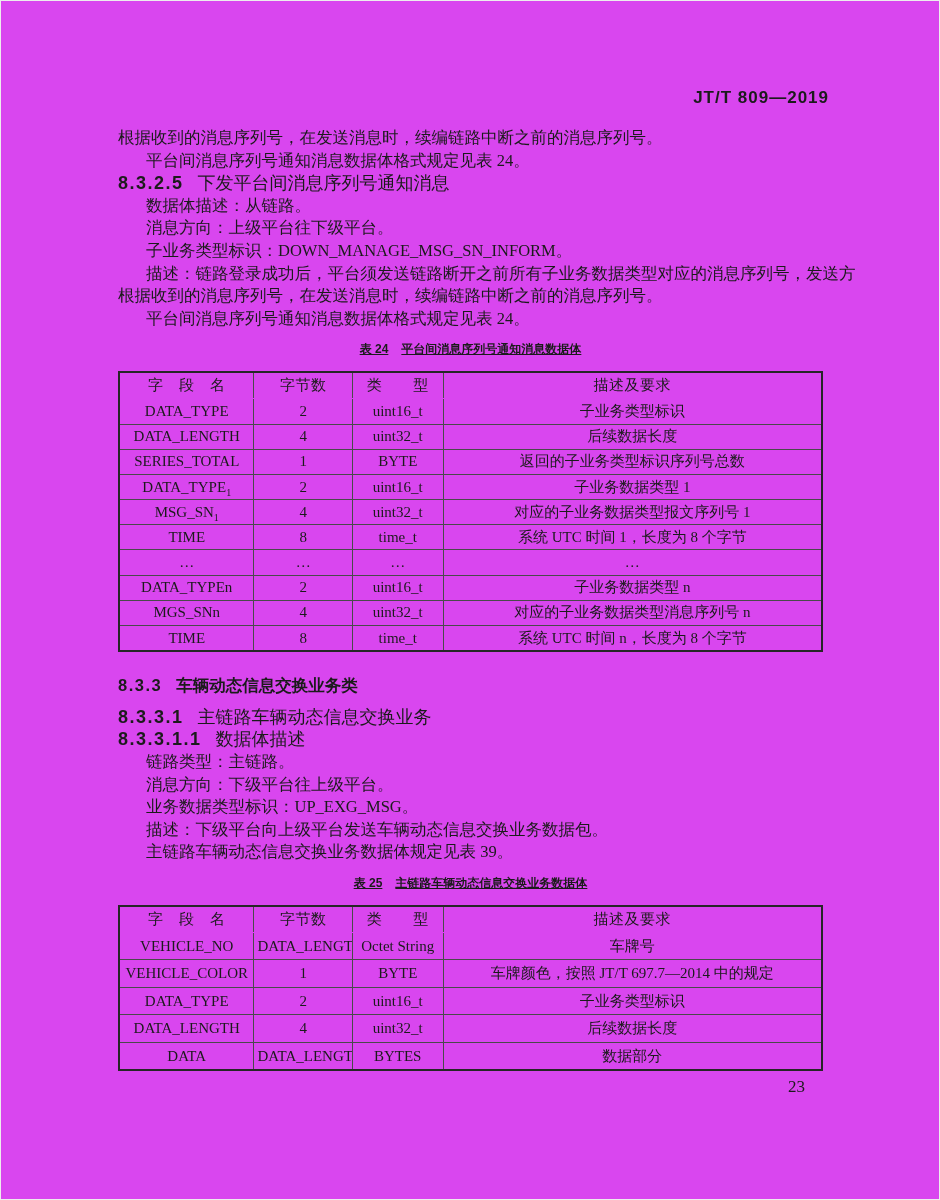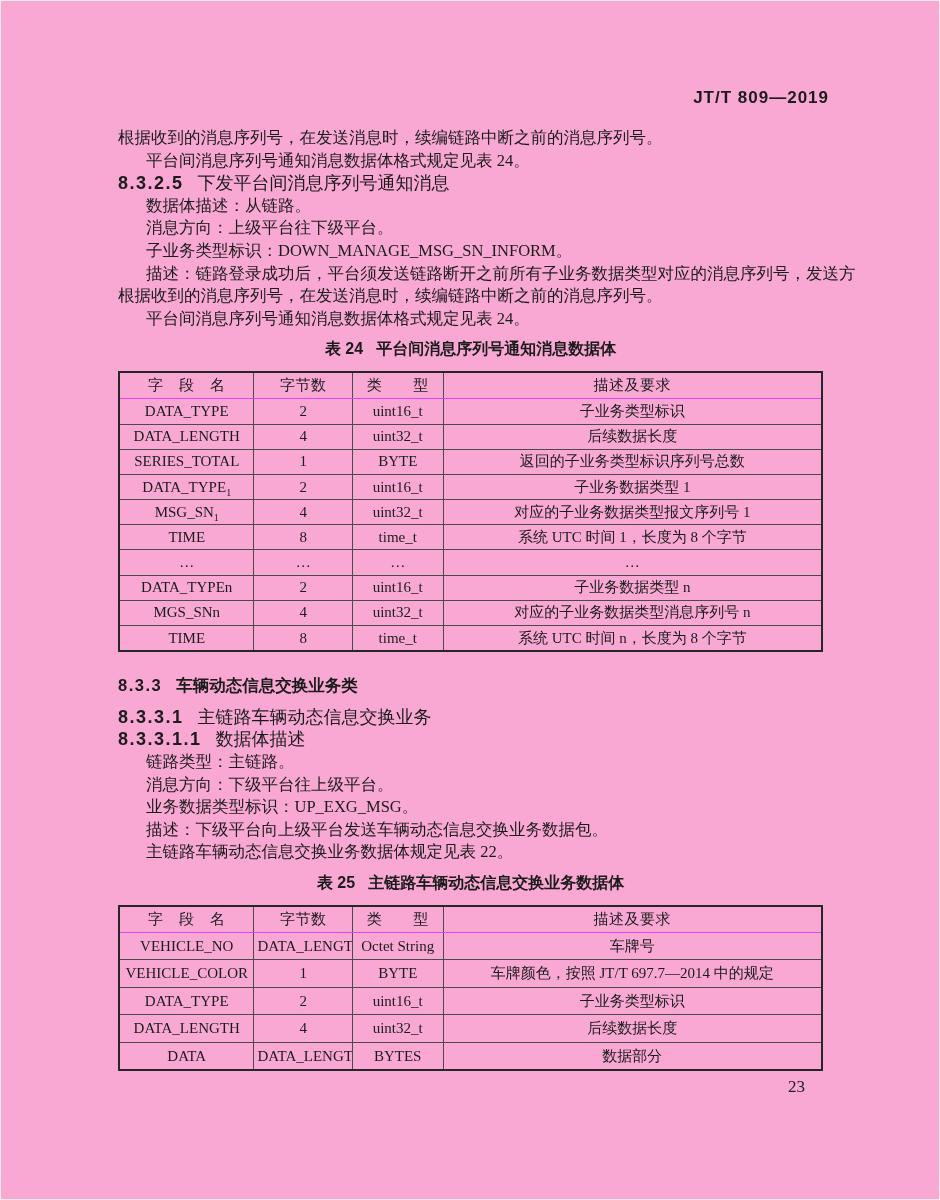--- a/index.html
+++ b/index.html
@@ -1,18 +1,18 @@
 <!DOCTYPE html>
 <html><head>
 <meta charset="utf-8">
 <style>
   html,body { margin:0; padding:0; background:#fff; }
   .page {
     position:relative; width:940px; height:1200px; margin:0 auto;
-    background:#f9a8d4; box-sizing:border-box; border:1px solid #ededed;
+    background:#d946ef; box-sizing:border-box; border:1px solid #ededed;
     font-family:"Liberation Serif","DejaVu Serif",serif; color:#1b1b1b;
   }
   .doc-num {
     position:absolute; top:87px; right:110px;
     font-family:"Liberation Sans","DejaVu Sans",sans-serif;
     font-weight:bold; font-size:17px; letter-spacing:1px;
   }
   .content { position:absolute; left:117px; top:126px; width:705px; }
   .line { margin:0; font-size:16.5px; line-height:22.6px; white-space:nowrap; }
   .ind { text-indent:28px; }
@@ -21,21 +21,21 @@
     font-family:"Liberation Sans","DejaVu Sans",sans-serif;
     font-weight:bold; letter-spacing:1.5px; margin-right:14px;
   }
   .h3 {
     margin:22px 0 9px 0; font-size:16.5px; line-height:22.6px;
     font-family:"Liberation Sans","DejaVu Sans",sans-serif; font-weight:bold;
   }
   .h41 { margin-top:9px; }
   .caption {
     text-align:center; font-family:"Liberation Sans","DejaVu Sans",sans-serif;
-    font-weight:bold; font-size:16px; line-height:20px; margin:9px 0 12px 0;
+    font-weight:bold; font-size:12px; line-height:20px; margin:9px 0 12px 0;text-decoration:underline;
   }
   .capnum { margin-right:13px; }
   table.t {
     width:100%; border-collapse:collapse; table-layout:fixed;
     font-size:15px; border:2px solid #262626;
   }
   table.t th, table.t td {
     border:1px solid #4a4a4a; text-align:center; font-weight:normal;
     padding:0 3px; overflow:hidden;
   }
@@ -155,21 +155,21 @@
     <h3 class="h3"><span class="hnum">8.3.3</span><span>车辆动态信息交换业务类</span></h3>
 
     <h4 class="h4 h41"><span class="hnum">8.3.3.1</span><span>主链路车辆动态信息交换业务</span></h4>
 
     <h4 class="h4"><span class="hnum">8.3.3.1.1</span><span>数据体描述</span></h4>
 
     <p class="line ind">链路类型：主链路。</p>
     <p class="line ind">消息方向：下级平台往上级平台。</p>
     <p class="line ind">业务数据类型标识：UP_EXG_MSG。</p>
     <p class="line ind">描述：下级平台向上级平台发送车辆动态信息交换业务数据包。</p>
-    <p class="line ind">主链路车辆动态信息交换业务数据体规定见表 22。</p>
+    <p class="line ind">主链路车辆动态信息交换业务数据体规定见表 39。</p>
 
     <div class="caption"><span class="capnum">表 25</span><span>主链路车辆动态信息交换业务数据体</span></div>
 
     <table class="t t25">
       <colgroup>
           <col class="c1">
           <col class="c2">
           <col class="c3">
           <col class="c4">
         </colgroup>

